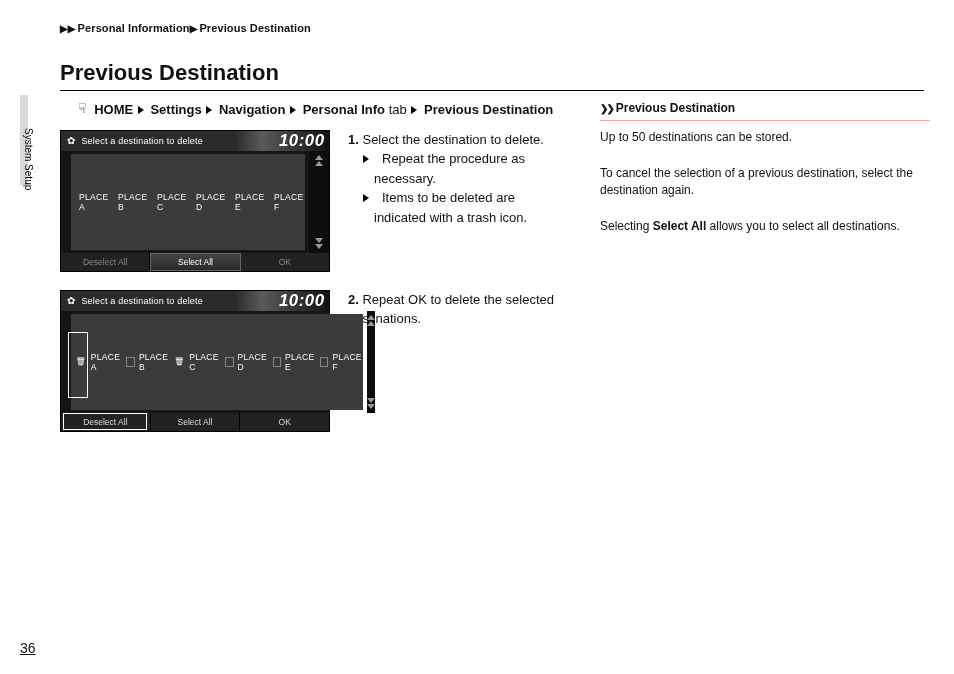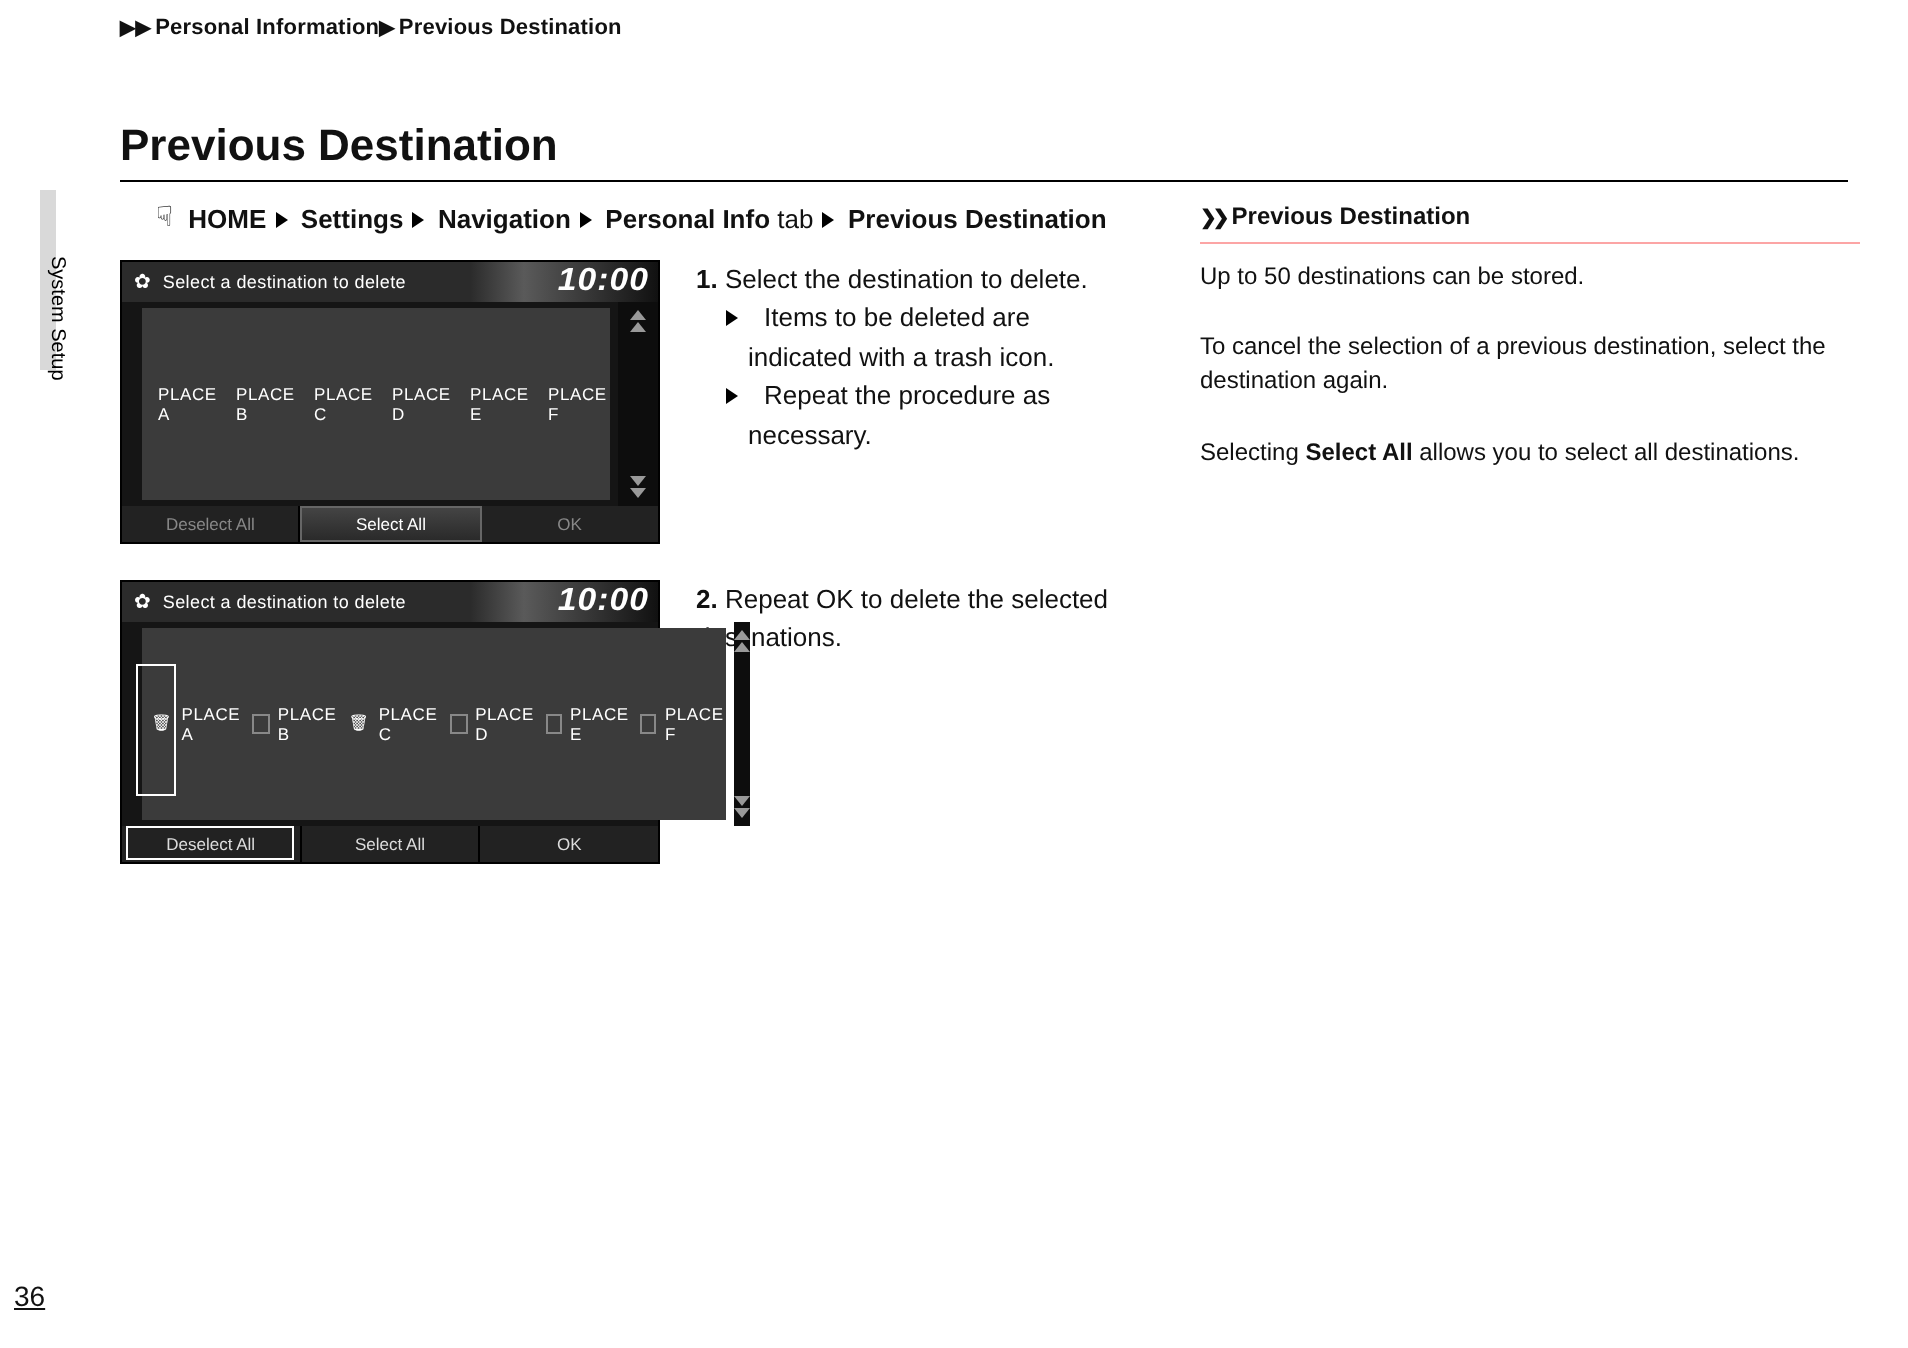--- a/index.html
+++ b/index.html
@@ -18,21 +18,21 @@
     width:var(--page-w);
     height:var(--page-h);
     font-family:"Helvetica Neue",Arial,sans-serif;
     font-size:13px;
     color:var(--text);
     position:relative;
     background:#fff;
   }
   .breadcrumb{
     position:absolute;
-    top:8px;
+    top:22px;
     left:var(--left-gutter);
     font-size:11px;
     font-weight:600;
     letter-spacing:0.1px;
   }
   .breadcrumb .arw{font-size:10px;margin-right:2px;}
   .page-title{
     position:absolute;
     top:60px;
     left:var(--left-gutter);
@@ -56,21 +56,21 @@
     left:34px;
     top:128px;
     transform:rotate(90deg);
     transform-origin:left top;
     font-size:10px;
     white-space:nowrap;
     color:#000;
   }
   .page-num{
     position:absolute;
-    left:7px;
+    left:20px;
     bottom:18px;
     font-size:14px;
     text-decoration:underline;
   }
   .content{
     position:absolute;
     top:100px;
     left:var(--left-gutter);
     width:calc(var(--main-col-w) + var(--col-gap) + var(--side-col-w));
     display:flex;
@@ -310,22 +310,22 @@
           </div>
           <div class="shot-ftr">
             <div class="ftr-btn">Deselect All</div>
             <div class="ftr-btn active">Select All</div>
             <div class="ftr-btn">OK</div>
           </div>
         </div>
       </div>
       <div class="steps">
         <div><span class="num">1.</span> <span>Select the destination to delete.</span></div>
+        <div class="sub"><span class="tri-inline tri"></span><span>Repeat the procedure as necessary.</span></div>
         <div class="sub"><span class="tri-inline tri"></span><span>Items to be deleted are indicated with a trash icon.</span></div>
-        <div class="sub"><span class="tri-inline tri"></span><span>Repeat the procedure as necessary.</span></div>
       </div>
     </div>
 
     <div class="row">
       <div class="shot-wrap">
         <div class="shot">
           <div class="shot-hdr">
             <span class="gear">✿</span>
             <span class="title">Select a destination to delete</span>
             <span class="clock">10:00</span>

